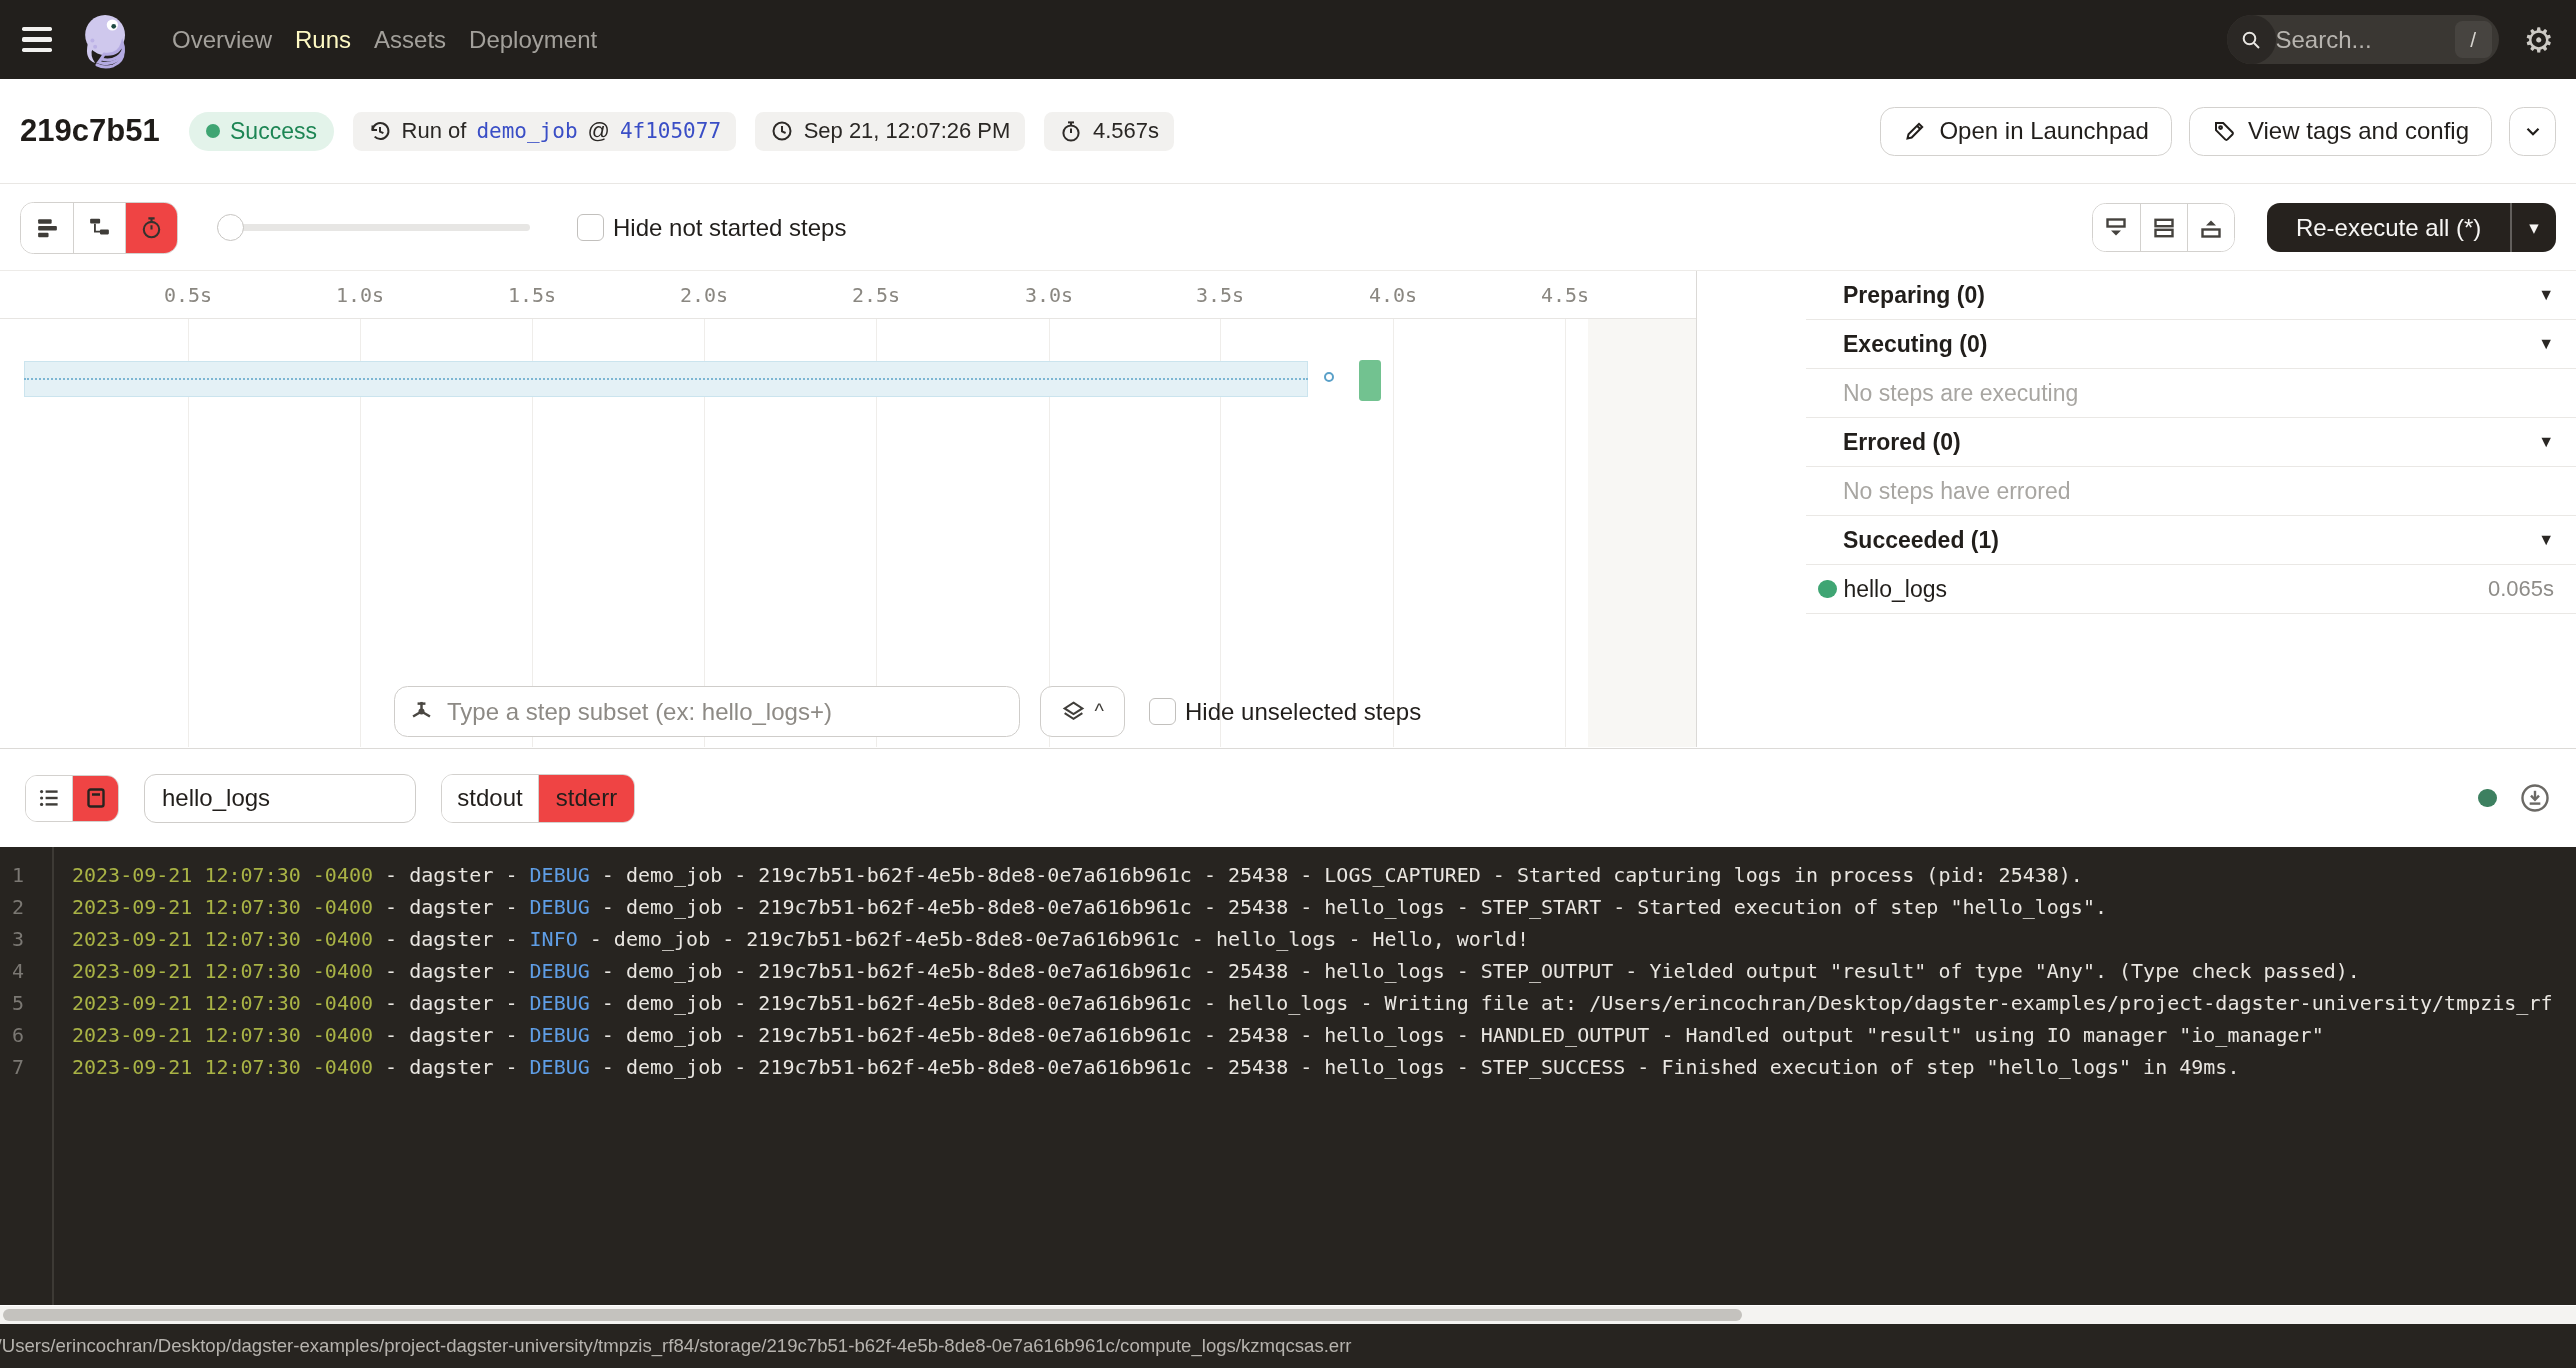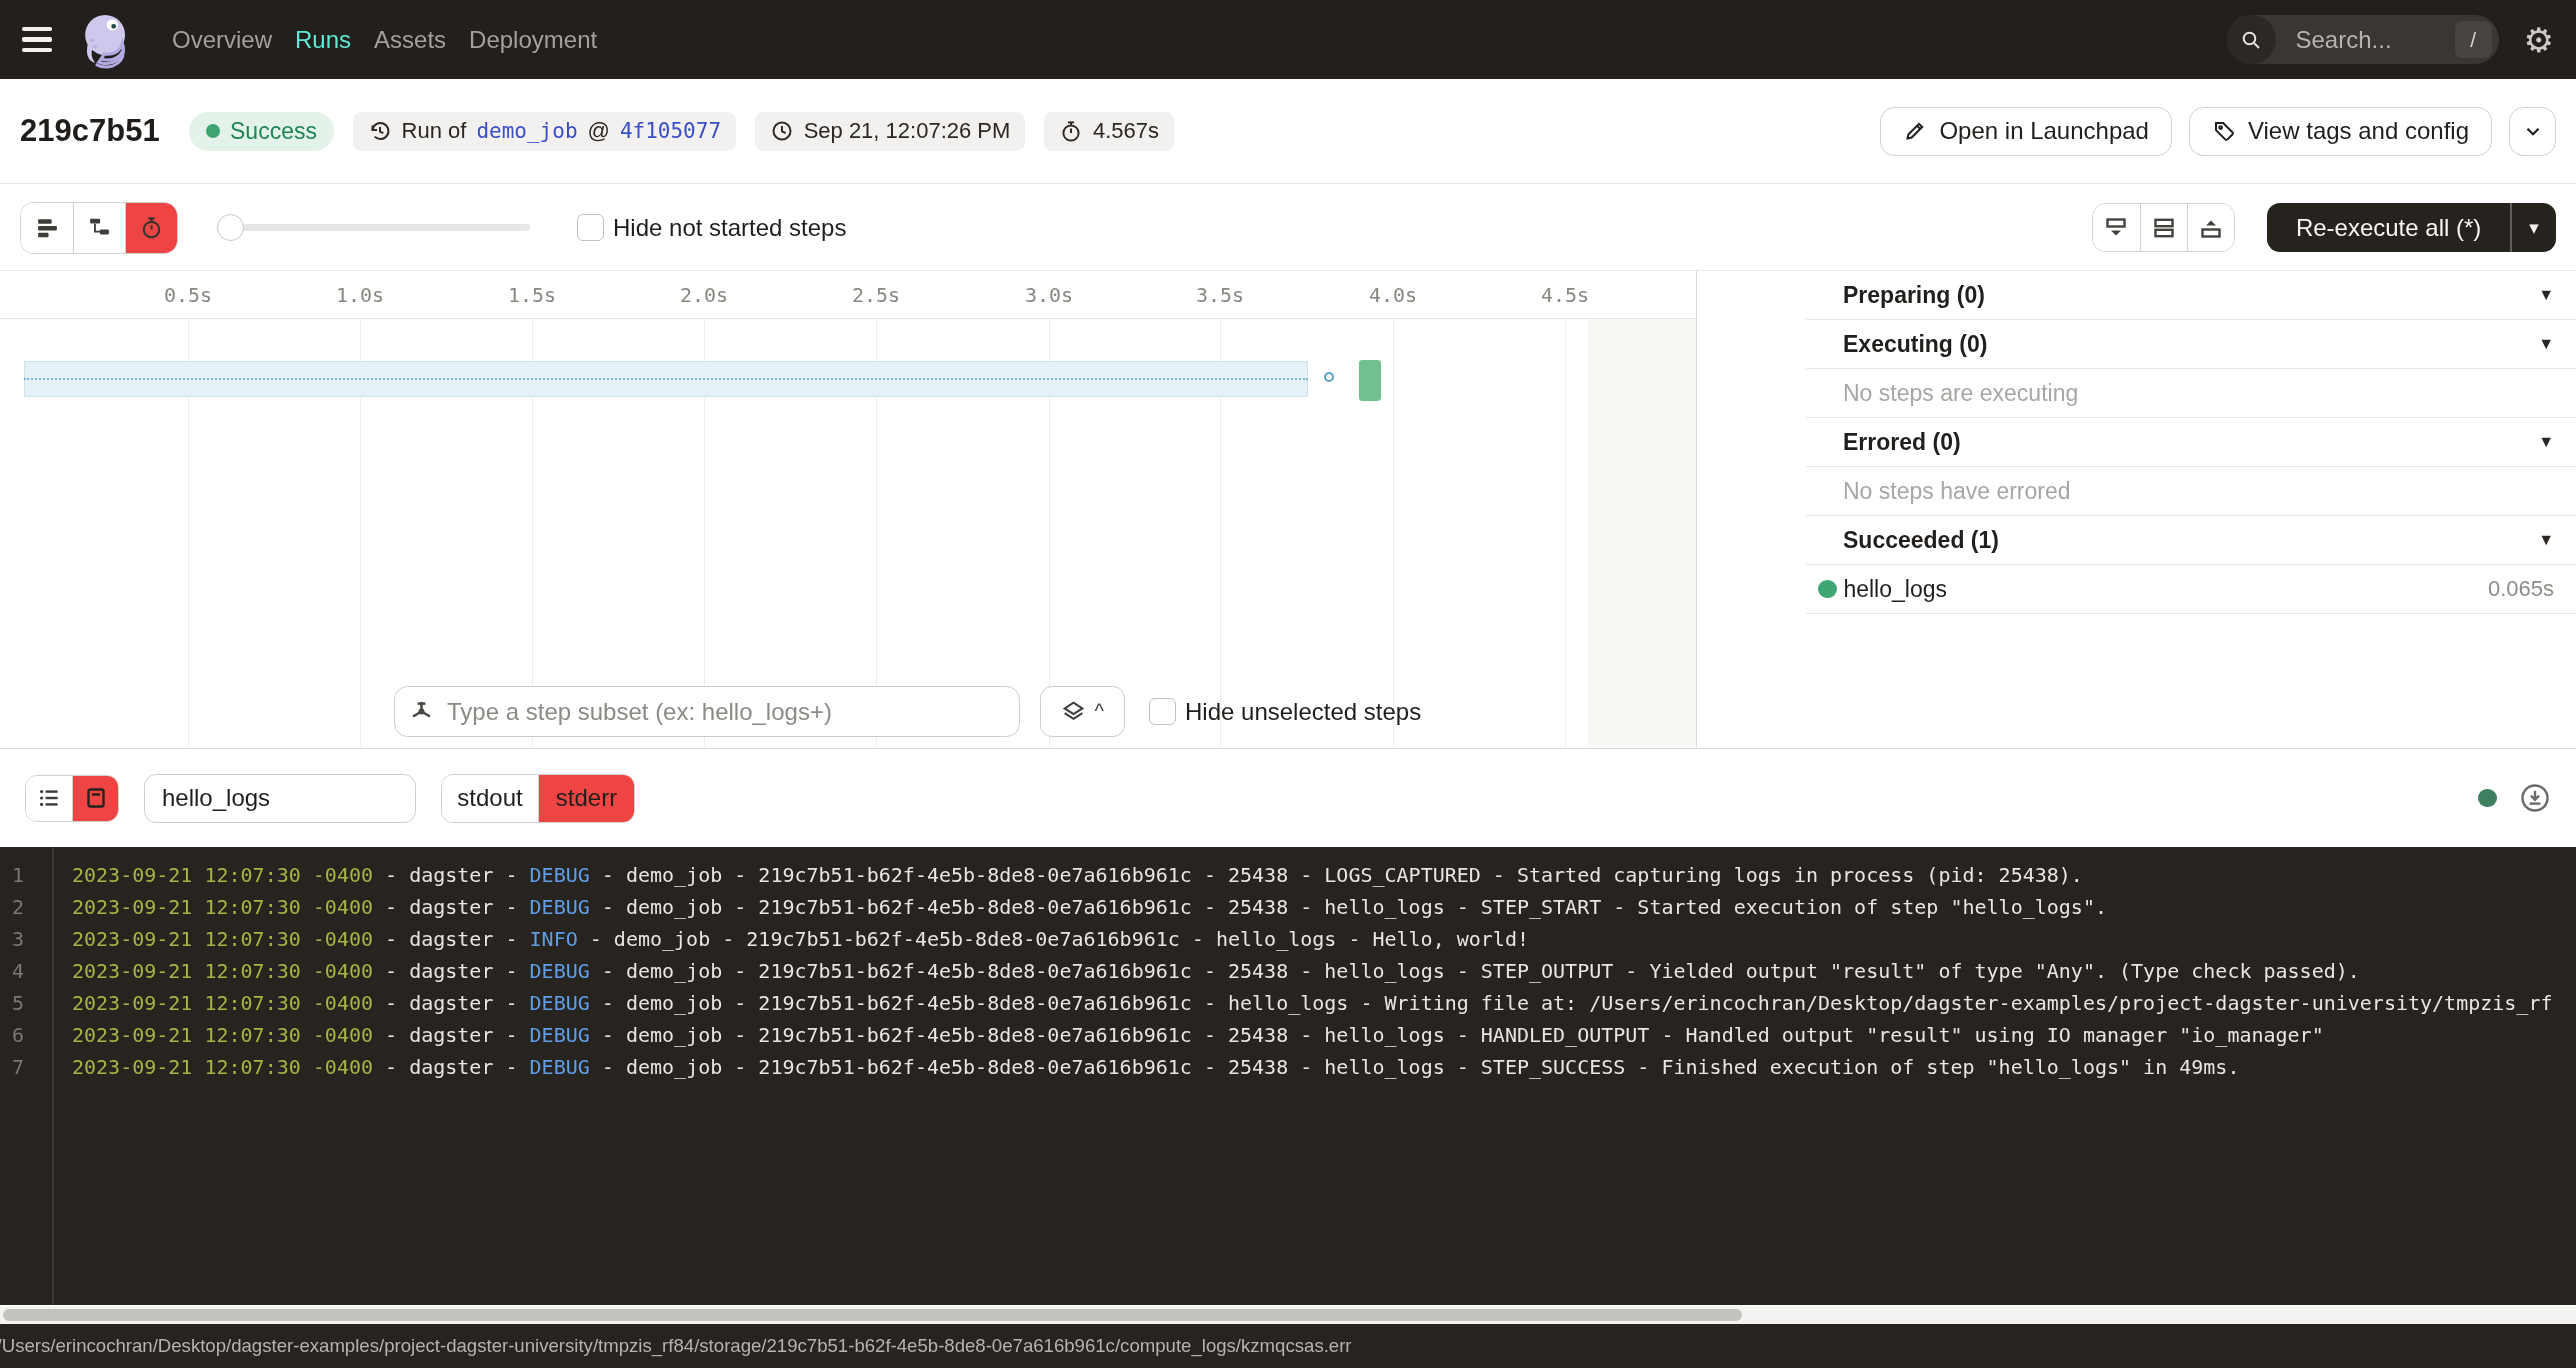--- a/index.html
+++ b/index.html
@@ -13,28 +13,28 @@
   
   .nav {
     position:absolute; top:0; left:0; right:0; height:79px;
     background:#221f1c; display:flex; align-items:center; padding:0 22px;
   }
   .hamburger { width:30px; height:25px; display:flex; flex-direction:column; justify-content:space-between; cursor:pointer; }
   .hamburger span { display:block; height:4.2px; border-radius:1.7px; background:#f2f1ef; }
   .logo { margin-left:25px; width:58px; height:61px; }
   .nav-links { display:flex; gap:23px; margin-left:37px; }
   .nav-link { font-size:24px; color:#a3a09b; text-decoration:none; cursor:pointer; }
-  .nav-link.active { color:#5eead4; }
+  .nav-link.active { color:#fef9c3; }
   .nav-spacer { flex:1; }
   .search {
     width:272px; height:49px; border-radius:24.5px; background:#3a3733;
     display:flex; align-items:center; overflow:hidden;
   }
   .search-circle { width:49px; height:49px; border-radius:50%; background:#2b2825; display:flex; align-items:center; justify-content:center; flex:none; }
-  .search-ph { margin-left:20px; font-size:24px; color:#b7b4af; }
+  .search-ph { margin-left:0; font-size:24px; color:#b7b4af; }
   .search-slash {
     margin-left:auto; margin-right:6.8px; width:37px; height:37px; border-radius:7.6px;
     background:#474440; color:#d7d4cf; font-size:21px; display:flex; align-items:center; justify-content:center;
   }
   .gear { margin-left:25px; font-size:34px; color:#cdcac5; line-height:1; cursor:pointer; }
 
   
   .run-header {
     position:absolute; top:79px; left:0; right:0; height:105px;
     display:flex; align-items:center; padding:0 20px; background:#fff;

